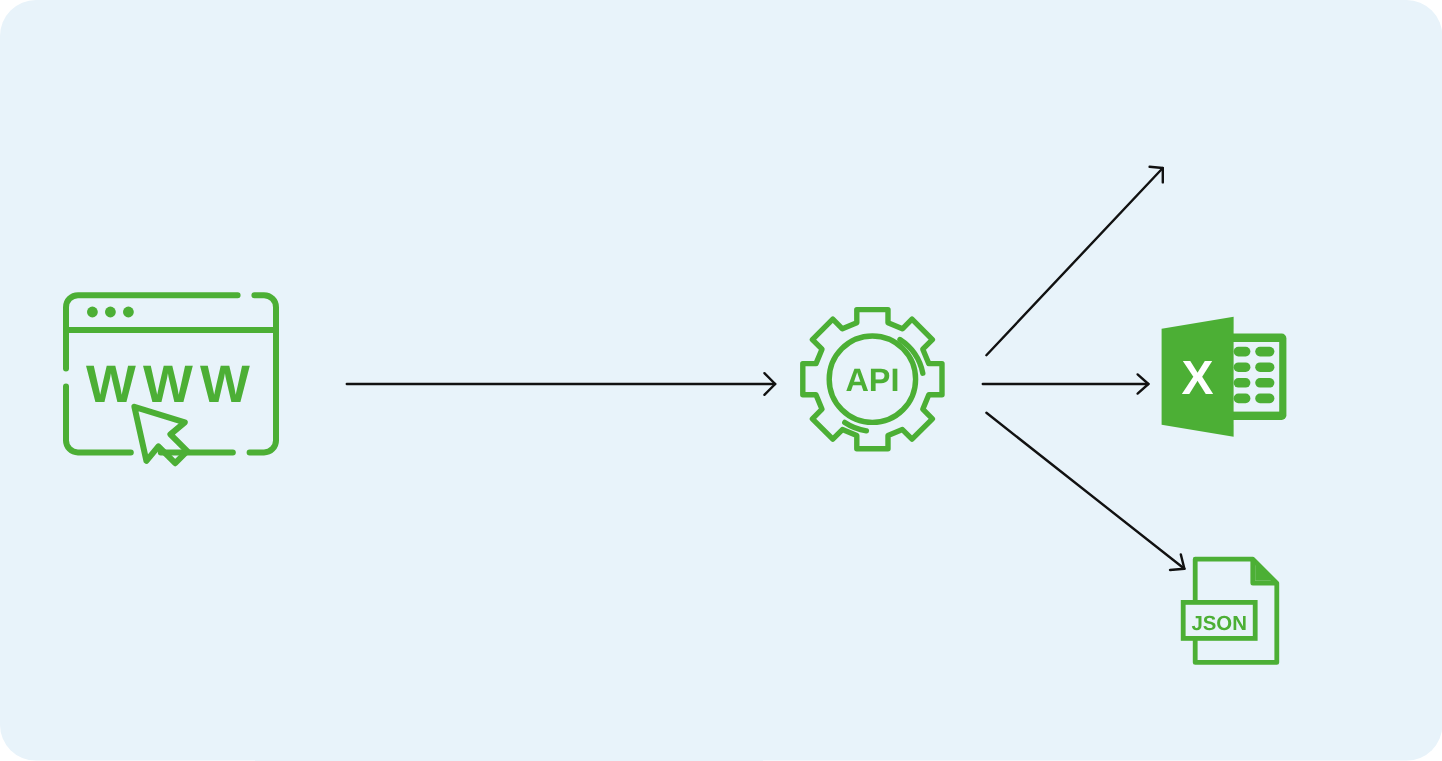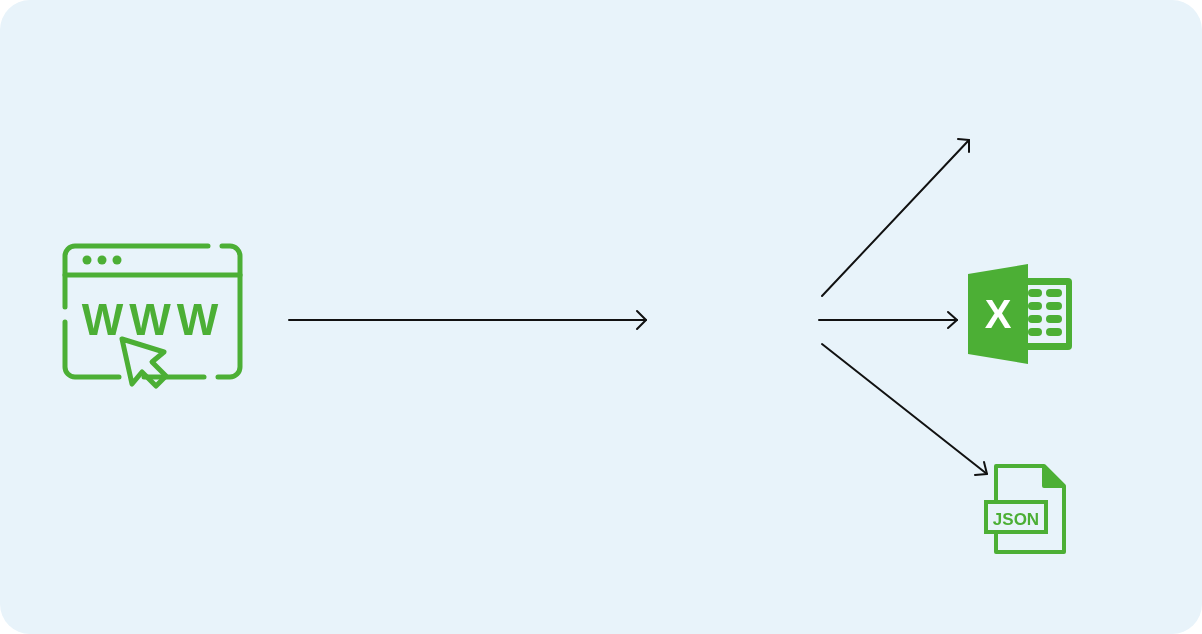--- a/index.html
+++ b/index.html
@@ -61,21 +61,21 @@
         <polyline points="948,312 957,320 948,328"></polyline>
       </g>
 
       <g>
         <line x1="822" y1="344" x2="987" y2="474"></line>
         <polyline points="984,462 987,474 975,475"></polyline>
       </g>
     </g>
   </svg>
 
-  <div class="node" style="left:62px; top:242px; width:182px; height:150px;">
+  <div class="node" style="left:52px; top:242px; width:182px; height:150px;">
     <svg width="182" height="150" viewBox="0 0 182 150">
       <g stroke="#4caf35" stroke-width="5" fill="none" stroke-linecap="round" stroke-linejoin="round">
 
         <path d="M3 65 V14 A10 10 0 0 1 13 4 H146"></path>
         <path d="M160 4 H168 A10 10 0 0 1 178 14 V125 A10 10 0 0 1 168 135 H156"></path>
         <path d="M142 135 H82"></path>
         <path d="M57 135 H13 A10 10 0 0 1 3 125 V80"></path>
 
         <line x1="3" y1="33" x2="178" y2="33"></line>
 
@@ -83,20 +83,31 @@
       </g>
       <g fill="#4caf35">
         <circle cx="25" cy="18" r="4.5"></circle>
         <circle cx="40" cy="18" r="4.5"></circle>
         <circle cx="55" cy="18" r="4.5"></circle>
       </g>
       <text x="91" y="93" text-anchor="middle" fill="#4caf35" class="label-text" font-size="44" letter-spacing="6">WWW</text>
     </svg>
   </div>
 
+  <div class="node" style="left:664px; top:253px; width:126px; height:126px;">
+    <svg width="126" height="126" viewBox="0 0 126 126">
+      <g stroke="#4caf35" stroke-width="4.5" fill="none" stroke-linecap="round" stroke-linejoin="round">
+        <path d="M50 5 H76 V16 L88 21 L96 13 L113 30 L105 38 L110 50 H121 V76 H110 L105 88 L113 96 L96 113 L88 105 L76 110 V121 H50 V110 L38 105 L30 113 L13 96 L21 88 L16 76 H5 V50 H16 L21 38 L13 30 L30 13 L38 21 L50 16 Z"></path>
+        <circle cx="63" cy="63" r="36"></circle>
+        <path d="M86 30 A44 44 0 0 1 105 58"></path>
+        <path d="M40 99 A44 44 0 0 0 58 106"></path>
+      </g>
+      <text x="63" y="73" text-anchor="middle" fill="#4caf35" class="label-text" font-size="27">API</text>
+    </svg>
+  </div>
 
 
   <div class="node" style="left:966px; top:264px; width:108px; height:100px;">
     <svg width="108" height="100" viewBox="0 0 108 100">
 
       <rect x="44" y="14" width="62" height="72" rx="4" fill="#4caf35"></rect>
       <rect x="60" y="21" width="40" height="58" fill="#e8f3fa"></rect>
       <g fill="#4caf35">
         <rect x="62" y="25" width="14" height="8" rx="4"></rect>
         <rect x="80" y="25" width="16" height="8" rx="4"></rect>

